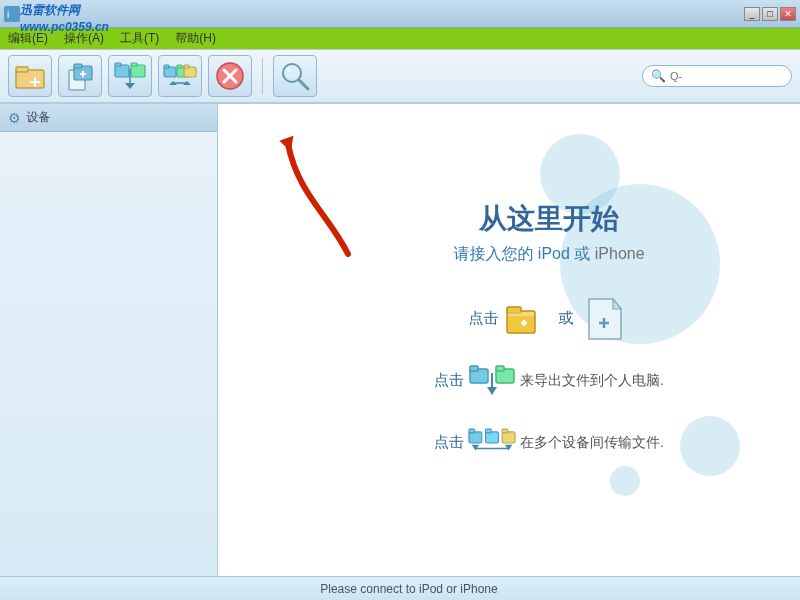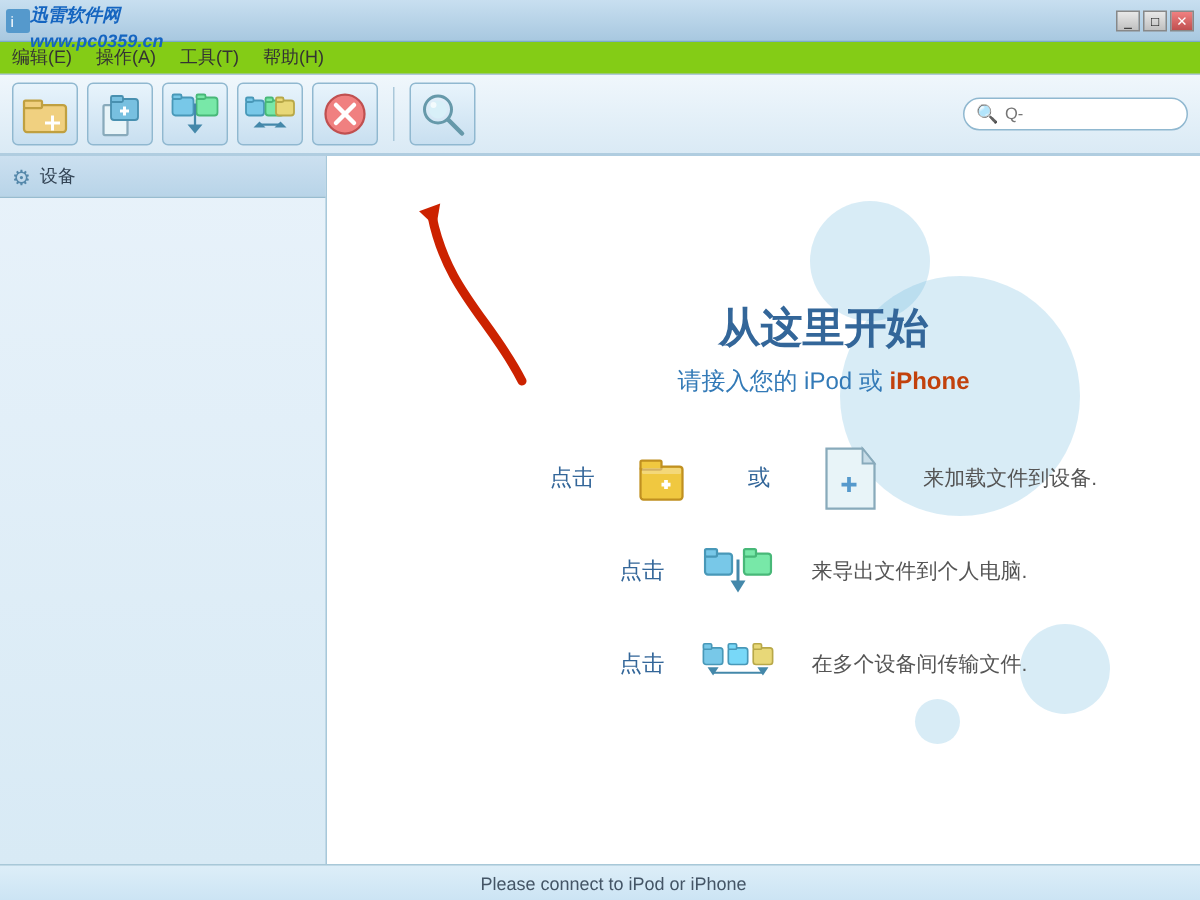--- a/index.html
+++ b/index.html
@@ -213,21 +213,21 @@
       margin-bottom: 30px;
     }
     .start-subtitle span {
       color: #337ab7;
     }
 
     .action-row {
       display: flex;
       align-items: center;
       margin-bottom: 14px;
-      gap: 25px;
+      gap: 4px;
     }
     .action-label {
       font-size: 15px;
       color: #336699;
     }
     .action-icon-wrap {
       width: 48px;
       height: 48px;
       display: flex;
       align-items: center;
@@ -404,21 +404,21 @@
         <path d="M 70 120 C 50 80, 20 60, 10 10" stroke="#cc2200" stroke-width="6" fill="none" stroke-linecap="round"></path>
 
         <polygon points="3,4 18,4 10,18" fill="#cc2200" transform="rotate(-20,10,10)"></polygon>
       </svg>
     </div>
 
     <div class="center-content">
       <div class="start-title">从这里开始</div>
       <div class="start-subtitle">
         <span>请接入您的 iPod 或</span>
-        <span style="color:#c2410c;font-weight:bold;">iPhone</span>
+        <span style="color:#737373;font-weight:normal;">iPhone</span>
       </div>
 
       <div class="action-row">
         <span class="action-label">点击</span>
         <div class="action-icon-wrap">
           <svg width="44" height="44" viewBox="0 0 44 44">
             <rect x="3" y="14" width="28" height="22" rx="2" fill="#f0c840" stroke="#c09020" stroke-width="1.5"></rect>
             <rect x="3" y="10" width="14" height="6" rx="1" fill="#f0c840" stroke="#c09020" stroke-width="1.5"></rect>
 
             <line x1="17" y1="26" x2="23" y2="26" stroke="white" stroke-width="2.5"></line>
@@ -431,21 +431,20 @@
         <div class="action-icon-wrap">
           <svg width="40" height="44" viewBox="0 0 40 44">
 
             <polygon points="4,2 28,2 36,12 36,42 4,42" fill="#e8f4f8" stroke="#88aabb" stroke-width="1.5"></polygon>
             <polygon points="28,2 36,12 28,12" fill="#c8dde8" stroke="#88aabb" stroke-width="1.2"></polygon>
 
             <line x1="14" y1="26" x2="24" y2="26" stroke="#5599cc" stroke-width="2.5"></line>
             <line x1="19" y1="21" x2="19" y2="31" stroke="#5599cc" stroke-width="2.5"></line>
           </svg>
         </div>
-        <span class="action-desc">来加载文件到设备.</span>
       </div>
 
       <div class="action-row">
         <span class="action-label">点击</span>
         <div class="action-icon-wrap">
           <svg width="46" height="44" viewBox="0 0 46 44">
 
             <rect x="1" y="10" width="18" height="14" rx="2" fill="#78c8e8" stroke="#4898b8" stroke-width="1.5"></rect>
             <rect x="1" y="7" width="8" height="5" rx="1" fill="#78c8e8" stroke="#4898b8" stroke-width="1.5"></rect>
             <rect x="27" y="10" width="18" height="14" rx="2" fill="#78e8a8" stroke="#48b878" stroke-width="1.5"></rect>

